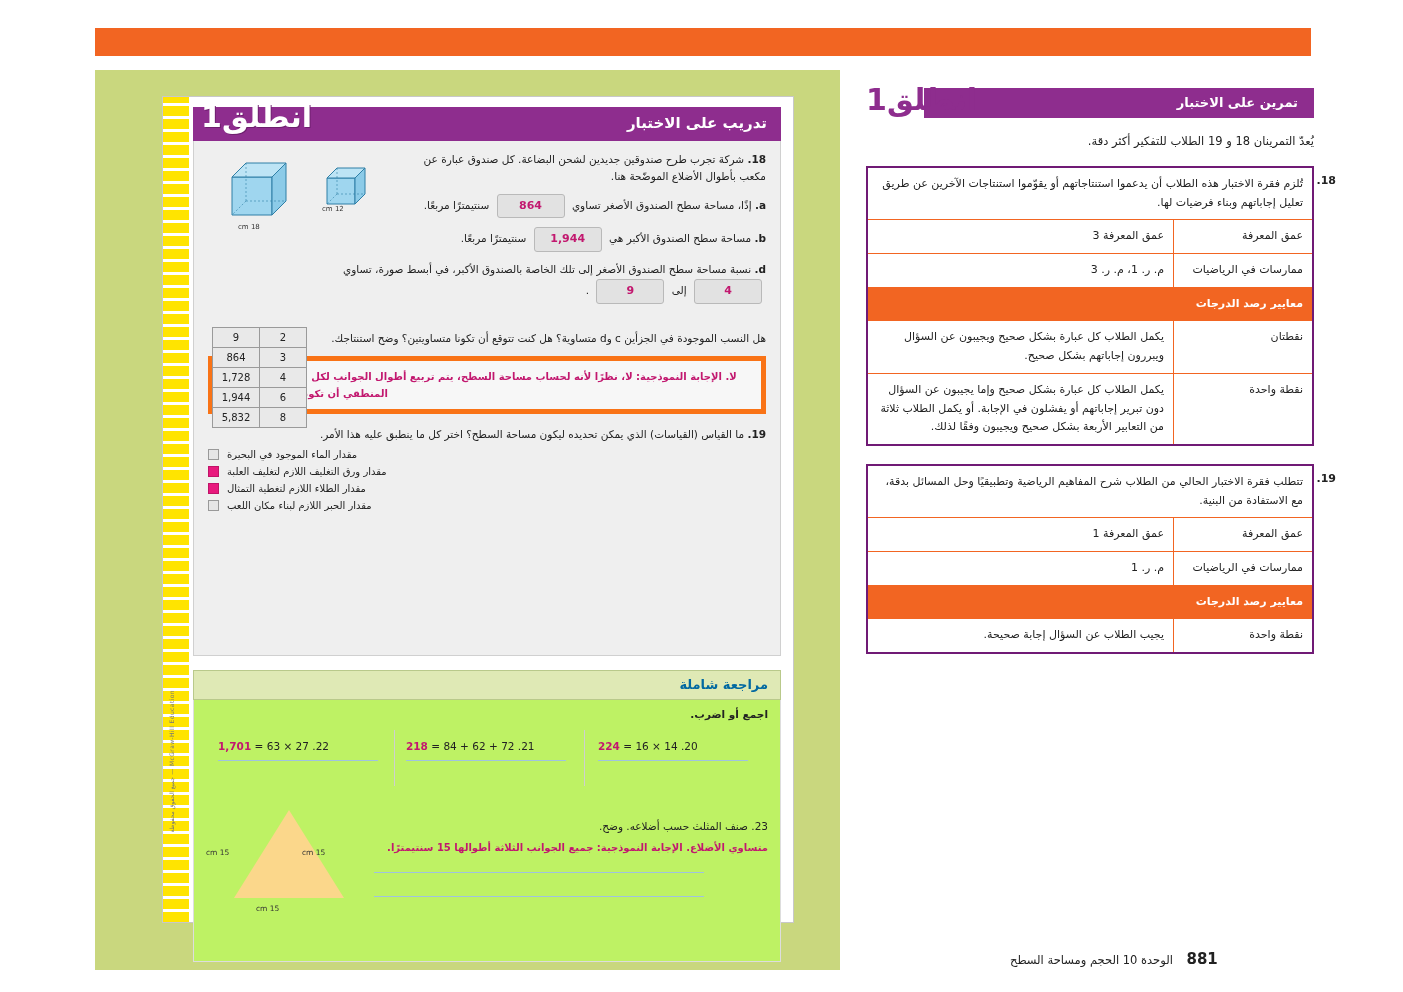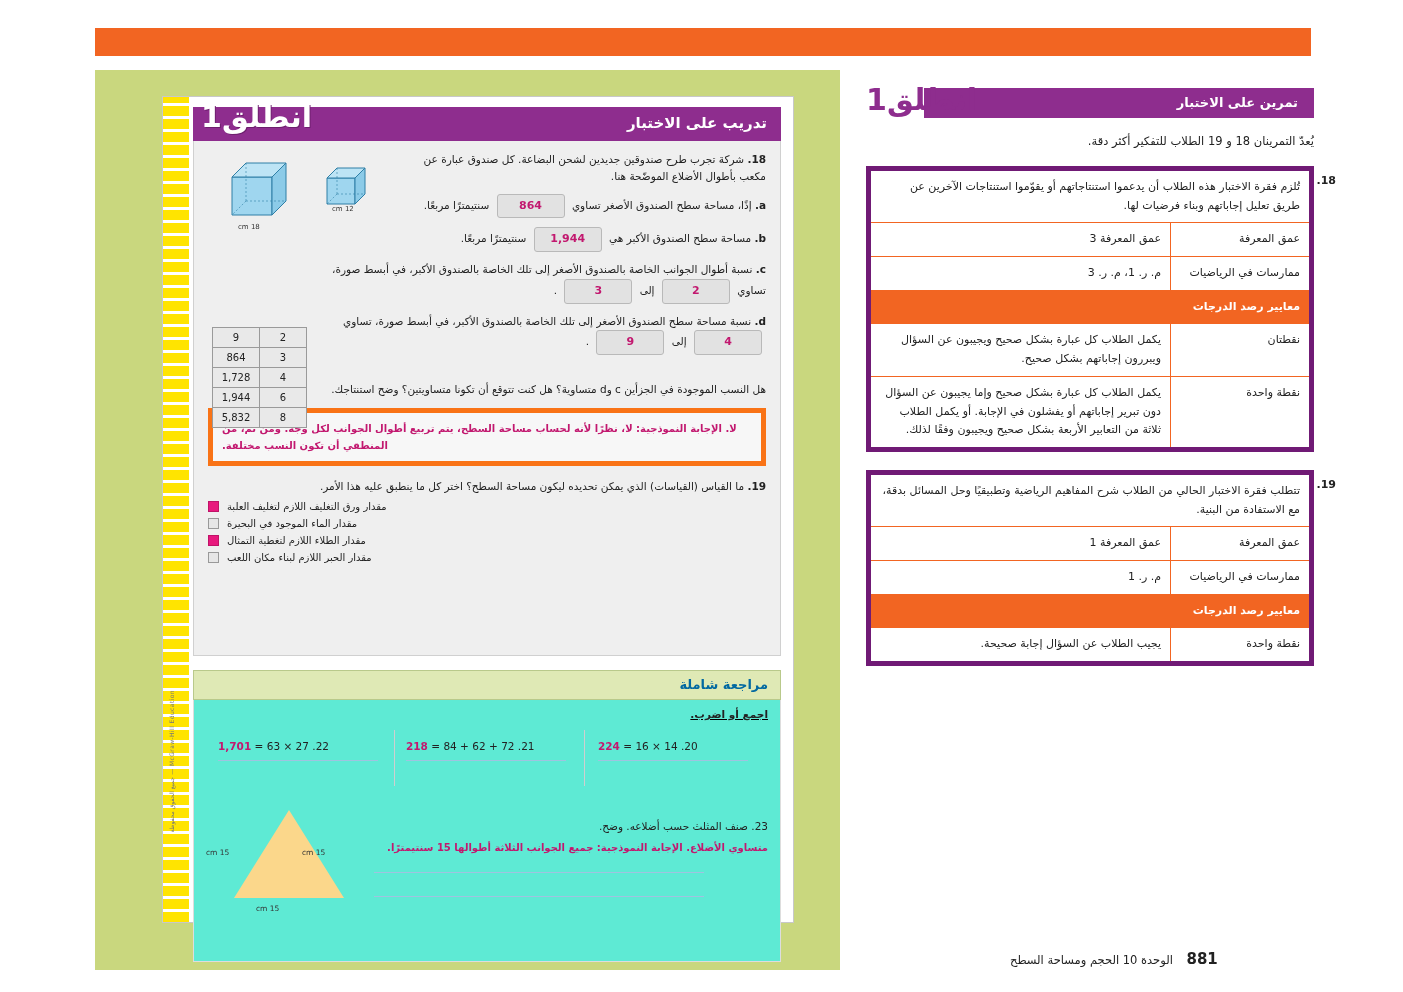--- a/index.html
+++ b/index.html
@@ -49,21 +49,21 @@
   .note{margin-top:10px;border:5px solid #f97316;background:#f7f7f7;padding:7px 9px;
      color:#c2186f;font-weight:bold;font-size:10px;line-height:1.7;text-align:left;}
 
   .choice{display:flex;align-items:center;justify-content:flex-end;gap:8px;margin-top:6px;font-size:10px;color:#222;}
   .sqr{width:9px;height:9px;border:1px solid #999;background:#e6e6e6;display:inline-block;}
   .sqr.pink{background:#e8197d;border-color:#c01368;}
 
   .review-head{margin-top:14px;background:#dfe9b5;border:1px solid #b9c98b;height:28px;position:relative;}
   .review-head span{position:absolute;right:12px;top:6px;font-size:13px;font-weight:bold;color:#0369a1;}
 
-  .review-body{position:relative;background:#5eead4;border:1px solid #ddd;border-top:none;height:245px;padding:8px 12px;text-decoration:underline;}
+  .review-body{position:relative;background:#bef264;border:1px solid #ddd;border-top:none;height:245px;padding:8px 12px;}
   .rb-title{font-size:10.5px;font-weight:bold;text-align:right;color:#222;}
   .calc-row{position:relative;height:56px;margin-top:10px;}
   .calc{position:absolute;top:10px;font-size:10.5px;color:#222;}
   .calc .val{color:#c2186f;font-weight:bold;}
   .vline{position:absolute;top:0;width:1px;height:56px;background:#cfcfcf;}
   .uline{position:absolute;height:1px;background:#9fc3e0;}
 
   .tri{position:absolute;left:40px;top:110px;width:0;height:0;border-left:55px solid transparent;
       border-right:55px solid transparent;border-bottom:88px solid #fbd78b;}
   .tri-lbl{position:absolute;font-size:7.5px;color:#333;}
@@ -75,21 +75,21 @@
       writing-mode:vertical-rl;transform:rotate(180deg);letter-spacing:.4px;}
 
   
   .right-col{position:absolute;left:866px;top:88px;width:448px;}
   .tag-header{position:relative;height:34px;}
   .tag-purple{position:absolute;right:0;top:0;width:390px;height:30px;background:#8e2d8e;}
   .tag-purple span{position:absolute;right:16px;top:7px;color:#fff;font-size:13px;font-weight:bold;}
   .tag-lam{position:absolute;left:0px;top:-6px;color:#8e2d8e;font-size:30px;font-weight:bold;}
   .sub-note{margin-top:12px;font-size:11.5px;color:#222;text-align:right;}
 
-  .tbl{margin-top:18px;border:5px solid #701a75;width:100%;border-collapse:collapse;}
+  .tbl{margin-top:18px;border:2px solid #701a75;width:100%;border-collapse:collapse;}
   .tbl td{border:1px solid #f26522;padding:7px 9px;font-size:11px;color:#222;vertical-align:top;text-align:right;line-height:1.7;}
   .tbl .head{background:#f26522;color:#fff;font-weight:bold;text-align:right;}
   .tbl .keycol{width:120px;}
   .intro-cell{border:1px solid #f26522;padding:9px 10px;font-size:11.5px;line-height:1.8;color:#222;text-align:right;}
   .q-block{position:relative;margin-top:16px;}
   .q-idx{position:absolute;right:-22px;top:8px;font-size:11px;font-weight:bold;color:#222;}
 
   
   .footer{position:absolute;left:0;right:0;bottom:24px;text-align:left;padding-left:0;}
   .footer-inner{position:absolute;left:1010px;bottom:0;font-size:11.5px;color:#222;}
@@ -127,21 +127,21 @@
         <span class="cap" style="left:44px;top:82px">18 cm</span>
 
         <svg class="cube-small" viewBox="0 0 46 42">
           <polygon points="3,13 31,13 31,39 3,39" fill="#9fd6ef" stroke="#2f7fa6" stroke-width="1"></polygon>
           <polygon points="3,13 13,3 41,3 31,13" fill="#bde4f5" stroke="#2f7fa6" stroke-width="1"></polygon>
           <polygon points="31,13 41,3 41,29 31,39" fill="#8ccbe8" stroke="#2f7fa6" stroke-width="1"></polygon>
           <line x1="13" y1="3" x2="13" y2="29" stroke="#2f7fa6" stroke-width="0.6" stroke-dasharray="2,2"></line>
           <line x1="13" y1="29" x2="41" y2="29" stroke="#2f7fa6" stroke-width="0.6" stroke-dasharray="2,2"></line>
           <line x1="13" y1="29" x2="3" y2="39" stroke="#2f7fa6" stroke-width="0.6" stroke-dasharray="2,2"></line>
         </svg>
-        <span class="cap" style="left:138px;top:64px">12 cm</span>
+        <span class="cap" style="left:128px;top:64px">12 cm</span>
 
         <div class="q-line" style="padding-left:190px">
           <span class="q-num">18.</span>
           <span>شركة تجرب طرح صندوقين جديدين لشحن البضاعة. كل صندوق عبارة عن مكعب بأطوال الأضلاع الموضّحة هنا.</span>
         </div>
 
         <table class="ratio">
           <tbody>
               <tr>
             <td>2</td>
@@ -171,28 +171,20 @@
             <span class="lbl">a.</span>
             <span>إذًا، مساحة سطح الصندوق الأصغر تساوي</span>
             <span class="ansbox">864</span>
             <span>سنتيمترًا مربعًا.</span>
           </div>
           <div class="item">
             <span class="lbl">b.</span>
             <span>مساحة سطح الصندوق الأكبر هي</span>
             <span class="ansbox">1,944</span>
             <span>سنتيمترًا مربعًا.</span>
-          </div>
-          <div class="item" style="padding-left:120px">
-            <span class="lbl">c.</span>
-            <span>نسبة أطوال الجوانب الخاصة بالصندوق الأصغر إلى تلك الخاصة بالصندوق الأكبر، في أبسط صورة، تساوي</span>
-            <span class="ansbox">2</span>
-            <span>إلى</span>
-            <span class="ansbox">3</span>
-            <span>.</span>
           </div>
           <div class="item" style="padding-left:120px">
             <span class="lbl">d.</span>
             <span>نسبة مساحة سطح الصندوق الأصغر إلى تلك الخاصة بالصندوق الأكبر، في أبسط صورة، تساوي</span>
             <span class="ansbox">4</span>
             <span>إلى</span>
             <span class="ansbox">9</span>
             <span>.</span>
           </div>
         </div>
@@ -200,26 +192,26 @@
         <div class="q-line" style="margin-top:26px">هل النسب الموجودة في الجزأين c وd متساوية؟ هل كنت تتوقع أن تكونا متساويتين؟ وضح استنتاجك.</div>
 
         <div class="note">لا. الإجابة النموذجية: لا، نظرًا لأنه لحساب مساحة السطح، يتم تربيع أطوال الجوانب لكل وجه. ومن ثم، من المنطقي أن تكون النسب مختلفة.</div>
 
         <div class="q-line" style="margin-top:12px">
           <span class="q-num">19.</span>
           <span>ما القياس (القياسات) الذي يمكن تحديده ليكون مساحة السطح؟ اختر كل ما ينطبق عليه هذا الأمر.</span>
         </div>
 
         <div class="choice">
+          <span>مقدار الماء الموجود في البحيرة</span>
+          <span class="sqr"></span>
+        </div>
+        <div class="choice">
           <span>مقدار ورق التغليف اللازم لتغليف العلبة</span>
           <span class="sqr pink"></span>
-        </div>
-        <div class="choice">
-          <span>مقدار الماء الموجود في البحيرة</span>
-          <span class="sqr"></span>
         </div>
         <div class="choice">
           <span>مقدار الطلاء اللازم لتغطية التمثال</span>
           <span class="sqr pink"></span>
         </div>
         <div class="choice">
           <span>مقدار الحبر اللازم لبناء مكان اللعب</span>
           <span class="sqr"></span>
         </div>
       </div>

